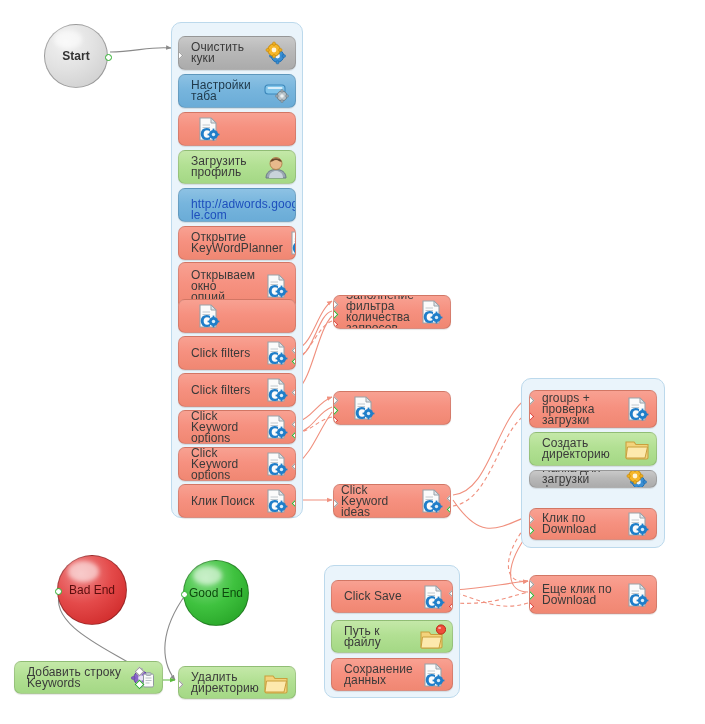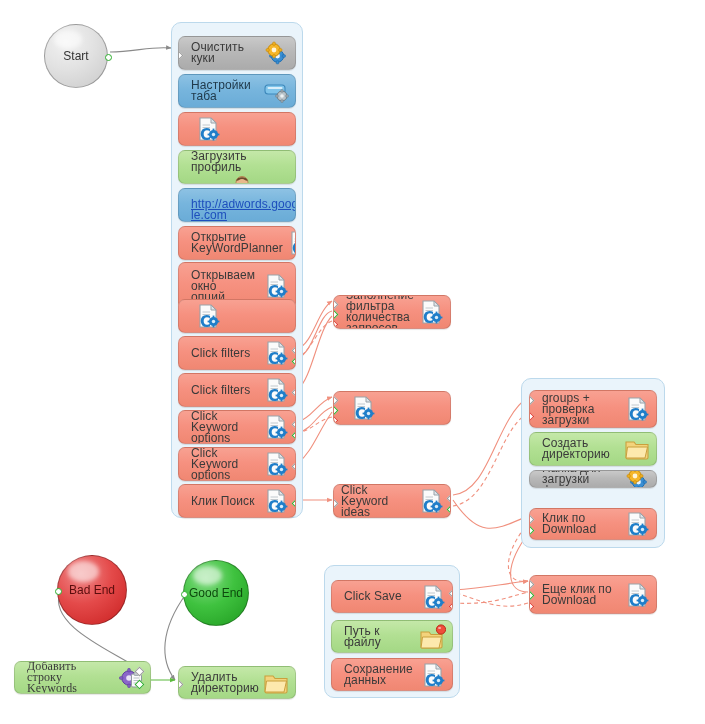--- a/index.html
+++ b/index.html
@@ -22,30 +22,30 @@
         box-shadow:0 1px 1px rgba(0,0,0,.10);overflow:hidden;}
   .node .lbl{flex:1;font-size:12px;line-height:11px;color:#3a3a3a;
              letter-spacing:.1px;white-space:pre-line;}
   .node .ico{width:26px;height:26px;flex:0 0 26px;position:relative;margin-left:4px;}
 
   .n-red   {background:linear-gradient(180deg,#f8a192 0%,#f69180 45%,#f08772 100%);}
   .n-green {background:linear-gradient(180deg,#c4e8a8 0%,#b2e093 45%,#a4d885 100%);}
   .n-blue  {background:linear-gradient(180deg,#8dc2e4 0%,#77b5dd 45%,#6aacd7 100%);}
   .n-gray  {background:linear-gradient(180deg,#c9c9c9 0%,#b8b8b8 45%,#ababab 100%);}
   .n-blue .lbl{color:#203a4c;}
-  .n-link .lbl{color:#1d4fbd;text-decoration:underline;margin-top:9px;}
+  .n-link .lbl{color:#1d4fbd;margin-top:9px;}
 
   
   .circ{position:absolute;border-radius:50%;display:flex;align-items:center;
         justify-content:center;font-size:12px;color:#333;
         border:1px solid rgba(0,0,0,.28);box-sizing:border-box;}
   .circ .sheen{position:absolute;left:14%;top:8%;width:46%;height:30%;
       border-radius:50%;background:rgba(255,255,255,.55);filter:blur(2px);}
   .circ span{position:relative;z-index:2;}
-  .c-start{background:radial-gradient(circle at 34% 26%,#f2f2f2 0%,#e2e2e2 45%,#c9c9c9 100%);}
+  .c-start{background:radial-gradient(circle at 34% 26%,#f2f2f2 0%,#e2e2e2 45%,#c9c9c9 100%);font-weight:bold;}
   .c-bad{background:radial-gradient(circle at 34% 26%,#f08a8a 0%,#e44a4a 45%,#c81f1f 100%);color:#5a0d0d;align-items:center;}
   .c-good{background:radial-gradient(circle at 34% 26%,#86dd86 0%,#3fc23f 45%,#1f9a1f 100%);color:#0d4a0d;}
 
   
   .port{position:absolute;width:7px;height:7px;transform:rotate(45deg);
         box-sizing:border-box;}
   .port.p-in   {background:#ffffff;border:1.2px solid #9a9a9a;}
   .port.p-ok   {background:#ffffff;border:1.5px solid #2eae2e;}
   .port.p-err  {background:#ffffff;border:1.5px solid #e03b2f;}
   .port.round  {border-radius:50%;transform:none;}
@@ -159,21 +159,21 @@
     <circle cx="18.5" cy="18.5" r="1.7" fill="#d8ecfa"></circle>
     <g fill="#1f7ec9">
               <rect x="17.6" y="12.6" width="1.8" height="2.2"></rect>
               <rect x="17.6" y="22.2" width="1.8" height="2.2"></rect>
       <rect x="12.6" y="17.6" width="2.2" height="1.8"></rect>
               <rect x="22.2" y="17.6" width="2.2" height="1.8"></rect>
             </g>
           </svg>
         </div>
       </div>
-      <div class="node n-green" style="left: 178px; top: 150px; width: 118px; height: 34px; flex-direction: column;">
+      <div class="node n-green" style="left: 178px; top: 150px; width: 118px; height: 34px;">
         <div class="lbl">Загрузить профиль</div>
         <div class="ico">
           <svg viewBox="0 0 26 26">
     <path d="M3 24 c0-6 4.5-8.5 10-8.5 S23 18 23 24 z" fill="#9aa7b2" stroke="#6c7a86" stroke-width="1"></path>
     <path d="M6 24 c0-5 3.5-7 7-7 s7 2 7 7 z" fill="#c9d3db"></path>
     <circle cx="13" cy="9.5" r="6" fill="#e8b98c" stroke="#b1854f" stroke-width="1"></circle>
     <path d="M7.2 7.5 c1-4.5 10.6-4.5 11.6 0 c-1.5 1.2-3 -1.5-5.8-1.5 S8.7 8.7 7.2 7.5z" fill="#6b4a2c"></path>
           </svg>
         </div>
       </div>
@@ -614,21 +614,21 @@
     <circle cx="18.5" cy="18.5" r="1.7" fill="#d8ecfa"></circle>
     <g fill="#1f7ec9">
               <rect x="17.6" y="12.6" width="1.8" height="2.2"></rect>
               <rect x="17.6" y="22.2" width="1.8" height="2.2"></rect>
       <rect x="12.6" y="17.6" width="2.2" height="1.8"></rect>
               <rect x="22.2" y="17.6" width="2.2" height="1.8"></rect>
             </g>
           </svg>
         </div>
       </div>
-      <div class="node n-green" style="left: 14px; top: 661px; width: 137px; height: 33px; font-family: Liberation Serif, serif;">
+      <div class="node n-green" style="left: 14px; top: 661px; width: 149px; height: 33px;">
         <div class="lbl">Добавить строку
 Keywords</div>
         <div class="ico">
           <svg viewBox="0 0 26 26">
     <circle cx="11" cy="13" r="7.2" fill="#8b66c9" stroke="#5f3fa0" stroke-width="1"></circle>
     <circle cx="11" cy="13" r="2.8" fill="#e9e1f6"></circle>
     <g fill="#8b66c9" stroke="#5f3fa0" stroke-width=".7">
       <rect x="9.8" y="3.6" width="2.4" height="3.2" rx=".5"></rect>
               <rect x="9.8" y="19.2" width="2.4" height="3.2" rx=".5"></rect>
       <rect x="1.6" y="11.8" width="3.2" height="2.4" rx=".5"></rect>

